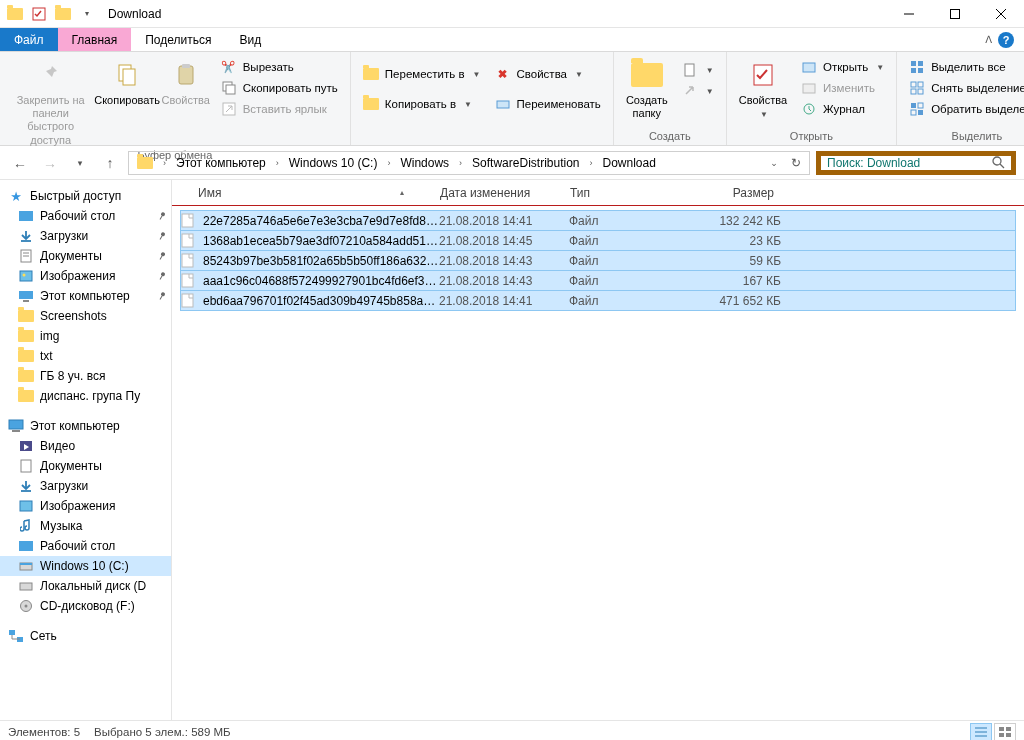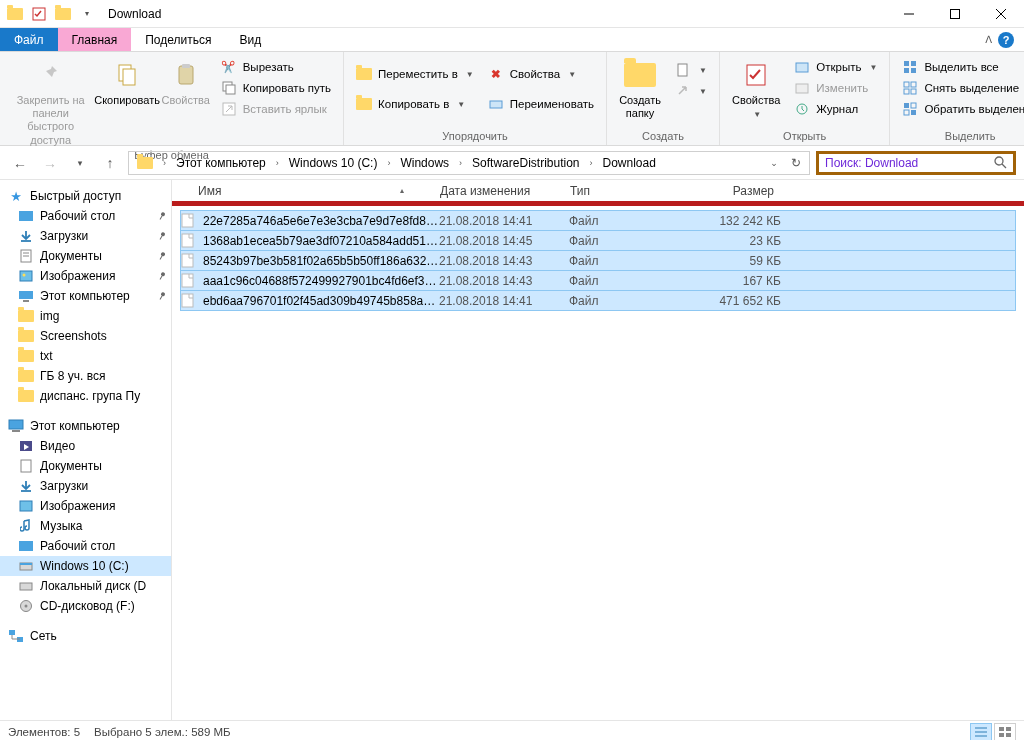--- a/index.html
+++ b/index.html
@@ -34,34 +34,34 @@
 .dd{font-size:8px;margin-left:2px;color:#555}
 
 .addr{height:34px;display:flex;align-items:center;gap:6px;padding:0 8px;border-bottom:1px solid #e5e5e5}
 .navbtn{width:24px;height:24px;display:flex;align-items:center;justify-content:center;color:#555;font-size:14px}
 .navbtn.dis{color:#bbb}
 .crumbs{flex:1;height:24px;border:1px solid #cfcfcf;display:flex;align-items:center;padding:0 2px;gap:0;overflow:hidden}
 .crumbs .seg{display:flex;align-items:center;padding:0 6px;font-size:12px;white-space:nowrap}
 .crumbs .car{font-size:9px;color:#555;padding:0 4px}
 .crumbs .spacer{flex:1}
 .crumbs .rbtn{width:22px;text-align:center;color:#555}
-.search{width:200px;height:24px;border:3px solid #a16207;display:flex;align-items:center;padding:0 6px;color:#6d28d9}
+.search{width:200px;height:24px;border:5px solid #a16207;display:flex;align-items:center;padding:0 6px;color:#0f766e}
 .search .stxt{flex:1}
 .search .sic{color:#666}
 
 .main{display:flex;height:540px}
 .nav{width:172px;border-right:1px solid #e5e5e5;overflow-y:auto;position:relative;padding:6px 0}
 .navitem{display:flex;align-items:center;gap:6px;padding:2px 4px 2px 18px;font-size:12px;white-space:nowrap;overflow:hidden}
 .navitem.head{padding-left:8px}
 .navitem.sel{background:#cde8ff}
 .navpin{width:10px;color:#6a6a6a;font-size:10px;margin-left:auto;transform:rotate(30deg)}
 .navsect{margin-bottom:10px}
 .navicon{width:16px;height:16px;display:flex;align-items:center;justify-content:center;font-size:13px}
 .content{flex:1;display:flex;flex-direction:column}
-.cols{height:26px;display:flex;align-items:center;border-bottom:5px solid #b91c1c;color:#444;font-size:12px}
+.cols{height:26px;display:flex;align-items:center;border-bottom:1px solid #b91c1c;color:#444;font-size:12px}
 .cols .c{padding:0 8px;display:flex;align-items:center;gap:4px}
 .cols .c1{width:260px;padding-left:26px}
 .cols .c2{width:130px}
 .cols .c3{width:100px}
 .cols .c4{width:120px;text-align:right;justify-content:flex-end}
 .rows{padding:4px 8px 0 8px}
 .row{height:21px;display:flex;align-items:center;background:#cde8ff;border:1px solid #8dc7f2;margin-bottom:-1px;font-size:12px}
 .row .ic{width:20px;text-align:center;color:#888}
 .row .n{width:238px;padding-left:2px;overflow:hidden;text-overflow:ellipsis;white-space:nowrap}
 .row .d{width:130px;color:#555}
@@ -167,21 +167,21 @@
             <span class="sic">✂️</span>
             <span>Вырезать</span>
           </div>
         <div class="smallbtn">
             <span class="sic">
               <svg width="14" height="14">
                 <rect x="1" y="1" width="9" height="9" fill="#fff" stroke="#888"></rect>
                 <rect x="4" y="4" width="9" height="9" fill="#fff" stroke="#888"></rect>
               </svg>
             </span>
-            <span>Копировать путь</span>
+            <span>Скопировать путь</span>
           </div>
         <div class="smallbtn dim">
             <span class="sic">
               <svg width="14" height="14">
                 <rect x="1" y="1" width="12" height="12" fill="#fff" stroke="#bbb"></rect>
                 <path d="M4 10L10 4M10 4h-4M10 4v4" stroke="#bbb" fill="none"></path>
               </svg>
             </span>
             <span>Вставить ярлык</span>
           </div>
@@ -217,21 +217,20 @@
         <div class="smallbtn">
             <span class="sic">
               <svg width="14" height="14">
                 <rect x="1" y="4" width="12" height="7" fill="#cde5f7" stroke="#5a9bd5"></rect>
               </svg>
             </span>
             <span>Переименовать</span>
           </div>
       </div>
     </div>
-    <div class="label">Упорядочить</div>
   </div>
 
   <div class="group">
     <div class="body">
       <div class="bigbtn">
         <div class="ic">
             <div class="folder-big"></div>
           </div>
         <div class="lbl" style="white-space:pre-line">Создать
 папку</div>
@@ -458,27 +457,27 @@
               <svg width="10" height="10">
                 <circle cx="5" cy="3" r="2" fill="#6a6a6a"></circle>
                 <line x1="5" y1="5" x2="5" y2="9" stroke="#6a6a6a"></line>
               </svg>
             </span>
           </div>
           <div class="navitem">
             <span class="navicon">
               <div class="folder-ic"></div>
             </span>
+            <span>Screenshots</span>
+          </div>
+          <div class="navitem">
+            <span class="navicon">
+              <div class="folder-ic"></div>
+            </span>
             <span>img</span>
-          </div>
-          <div class="navitem">
-            <span class="navicon">
-              <div class="folder-ic"></div>
-            </span>
-            <span>Screenshots</span>
           </div>
           <div class="navitem">
             <span class="navicon">
               <div class="folder-ic"></div>
             </span>
             <span>txt</span>
           </div>
           <div class="navitem">
             <span class="navicon">
               <div class="folder-ic"></div>

